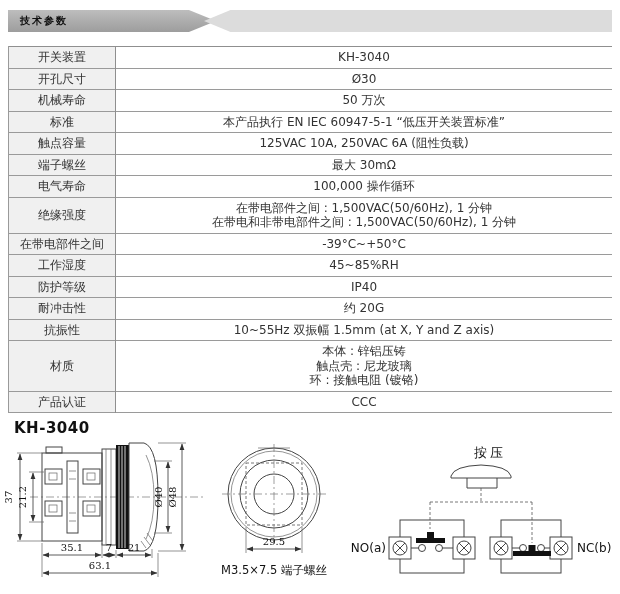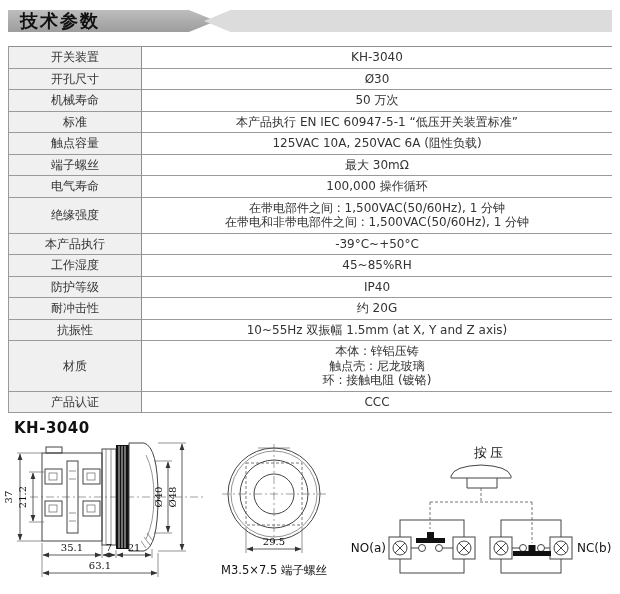--- a/index.html
+++ b/index.html
@@ -7,37 +7,37 @@
     width:620px;height:594px;background:#ffffff;overflow:hidden;
     font-family:"DejaVu Sans","Liberation Sans",sans-serif;color:#222;
   }
   
   .banner{position:relative;margin:10px 8px 0 8px;height:22px;}
   .banner-left{
     position:absolute;left:0;top:0;width:208px;height:22px;
     background:linear-gradient(180deg,#bdbdbd,#9d9d9d);
     clip-path:polygon(0 0,87% 0,100% 50%,87% 100%,0 100%);
     display:flex;align-items:center;padding-left:12px;box-sizing:border-box;
-    font-weight:bold;font-size:18px;color:#101010;letter-spacing:2px;
+    font-weight:bold;font-size:10px;color:#101010;letter-spacing:2px;
   }
   .banner-right{
     position:absolute;left:196px;top:0;right:0;height:22px;background:#dcdcdc;
     clip-path:polygon(0 50%,6.5% 0,100% 0,100% 100%,6.5% 100%);
   }
   
   .spec-table{
     width:604px;margin:14px 8px 0 8px;border-collapse:collapse;
     font-size:12px;color:#333;
   }
   .spec-table tr{border-bottom:1px solid #9a9a9a;}
   .spec-table tr:first-child{border-top:1px solid #8f8f8f;}
   .spec-table th{
     width:100px;background:#f0f0f0;font-weight:normal;text-align:center;
     border-left:1px solid #9a9a9a;border-right:1px solid #8f8f8f;
-    padding:3px 16px;
+    padding:3px 3px;
   }
   .spec-table td{text-align:center;padding:3px 6px;}
   .spec-table td div{line-height:14.5px;}
   .spec-table th div{line-height:14.5px;}
   
   .bottom{position:relative;height:169px;margin-top:0;}
   .model-title{position:absolute;left:14px;top:6px;font-size:15px;font-weight:bold;color:#111;letter-spacing:0.5px;}
   .svgbox{position:absolute;}
   #side-svg{left:4px;top:24px;}
   #front-svg{left:210px;top:24px;}
@@ -125,21 +125,21 @@
         <th>
           <div>绝缘强度</div>
         </th>
         <td>
           <div>在带电部件之间 : 1,500VAC(50/60Hz), 1 分钟</div>
           <div>在带电和非带电部件之间 : 1,500VAC(50/60Hz), 1 分钟</div>
         </td>
       </tr>
   <tr>
         <th>
-          <div>本产品执行</div>
+          <div>在带电部件之间</div>
         </th>
         <td>
           <div>-39°C~+50°C</div>
         </td>
       </tr>
   <tr>
         <th>
           <div>工作湿度</div>
         </th>
         <td>

